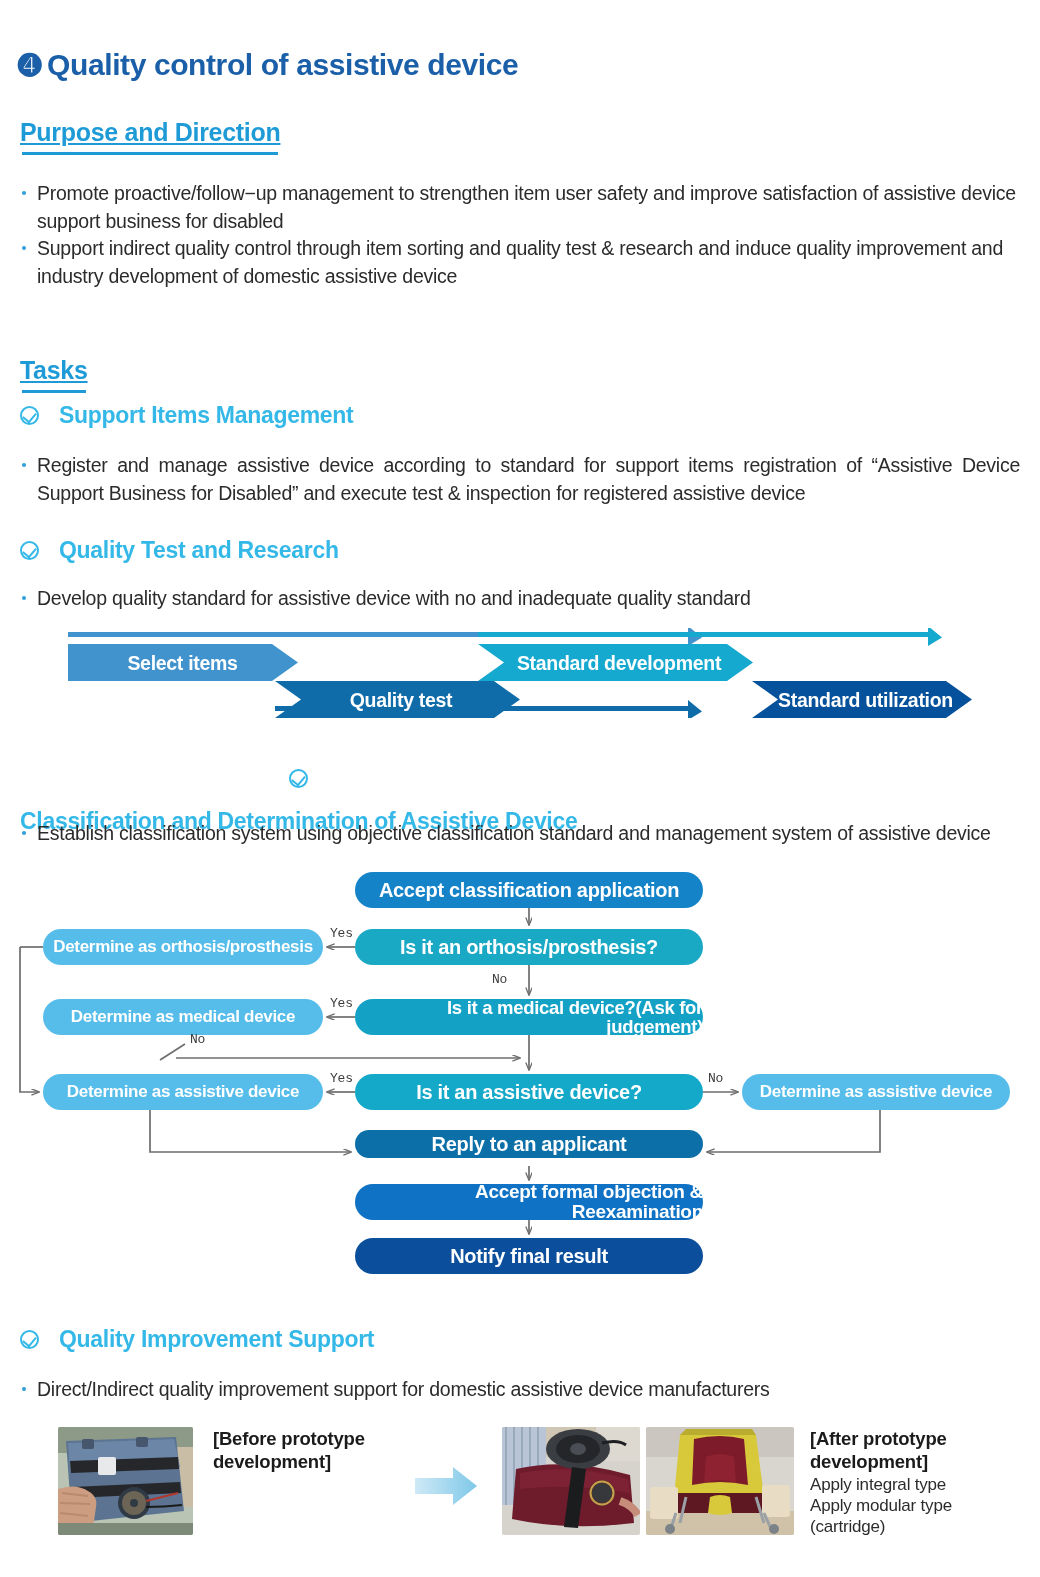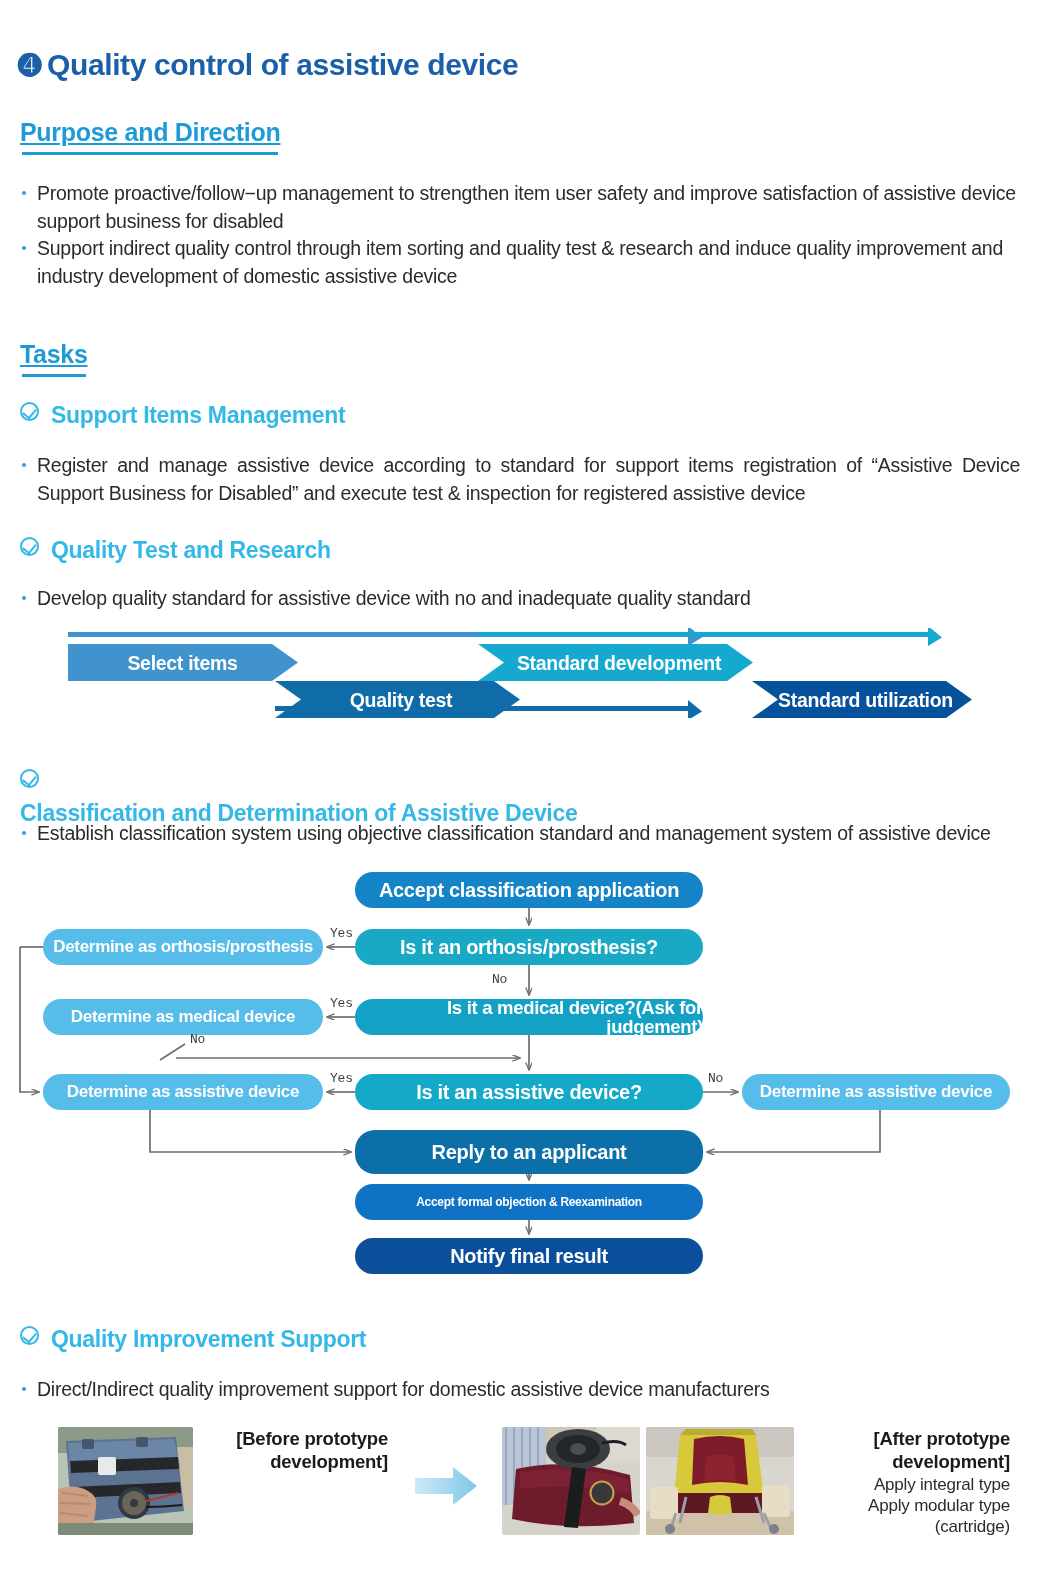--- a/index.html
+++ b/index.html
@@ -24,27 +24,27 @@
   .h2 {
     position:absolute; left:20px;
     font-size:25px; font-weight:bold; color:#1e9bd7;
     letter-spacing:-0.3px; white-space:nowrap;text-decoration:underline;
   }
   .h2::after {
     content:""; position:absolute; left:2px; right:2px; bottom:-8px;
     height:3px; background:#1e9bd7;
   }
   #h-purpose { top:118px; }
-  #h-tasks   { top:340px; }
+  #h-tasks   { top:356px; }
 
   .h3 {
     position:absolute; left:20px;
     font-size:23px; font-weight:bold; color:#33b8e8;
     letter-spacing:-0.3px; white-space:nowrap;
-    display:flex; align-items:flex-start; gap:12px;
+    display:flex; align-items:center; gap:20px;
   }
   .chk {
     display:inline-block; width:19px; height:19px; flex:0 0 19px;
     border:2.5px solid #33b8e8; border-radius:50%;
     position:relative;
   }
   .chk::after{
     content:""; position:absolute; left:3px; top:2px;
     width:7px; height:10px; border:2.5px solid #33b8e8;
     border-top:0; border-left:0; transform:rotate(40deg);
@@ -83,21 +83,21 @@
     text-align:right; line-height:1.05;
   }
   .edgelbl {
     position:absolute; font-size:13px; color:#3c3c3c;
     font-family:Liberation Mono, monospace; letter-spacing:-0.2px;
   }
 
   
   #photorow { position:absolute; left:0; top:1415px; width:1040px; height:162px; }
   .photo { position:absolute; border-radius:2px; overflow:hidden; }
-  .cap { position:absolute; line-height:1.26; letter-spacing:-0.2px;text-align:right; }
+  .cap { position:absolute; line-height:1.26; letter-spacing:-0.2px; }
   .cap .capb { font-size:18.5px; font-weight:bold; color:#1b1b1b; display:block; }
   .cap .capn { font-size:17px; color:#2c2c2c; display:block; }
 </style>
 </head>
 <body>
 
 <div class="page-title">
   <span class="numglyph">➍</span><span>Quality control of assistive device</span>
 </div>
 
@@ -196,24 +196,24 @@
       </div>
       <div class="node" style="left: 355px; top: 212px; width: 348px; height: 36px; background: rgb(21, 169, 201); font-size: 20px;">
         <span>Is it an assistive device?</span>
       </div>
       <div class="node" style="left: 43px; top: 212px; width: 280px; height: 36px; background: rgb(86, 189, 234); font-size: 17px;">
         <span>Determine as assistive device</span>
       </div>
       <div class="node" style="left: 742px; top: 212px; width: 268px; height: 36px; background: rgb(86, 189, 234); font-size: 17px;">
         <span>Determine as assistive device</span>
       </div>
-      <div class="node" style="left: 355px; top: 268px; width: 348px; height: 44px; background: rgb(13, 111, 168); font-size: 20px;">
+      <div class="node" style="left: 355px; top: 268px; width: 348px; height: 28px; background: rgb(13, 111, 168); font-size: 20px;">
         <span>Reply to an applicant</span>
       </div>
-      <div class="node" style="left: 355px; top: 322px; width: 348px; height: 36px; background: rgb(16, 114, 196); font-size: 12px;">
+      <div class="node" style="left: 355px; top: 322px; width: 348px; height: 36px; background: rgb(16, 114, 196); font-size: 19px;">
         <span>Accept formal objection &amp; Reexamination</span>
       </div>
       <div class="node" style="left: 355px; top: 376px; width: 348px; height: 36px; background: rgb(10, 78, 156); font-size: 20px;">
         <span>Notify final result</span>
       </div>
     </div>
   <div id="flow-labels">
       <span class="edgelbl" style="left: 330px; top: 64px;">Yes</span>
       <span class="edgelbl" style="left: 492px; top: 110px;">No</span>
       <span class="edgelbl" style="left: 330px; top: 134px;">Yes</span>

